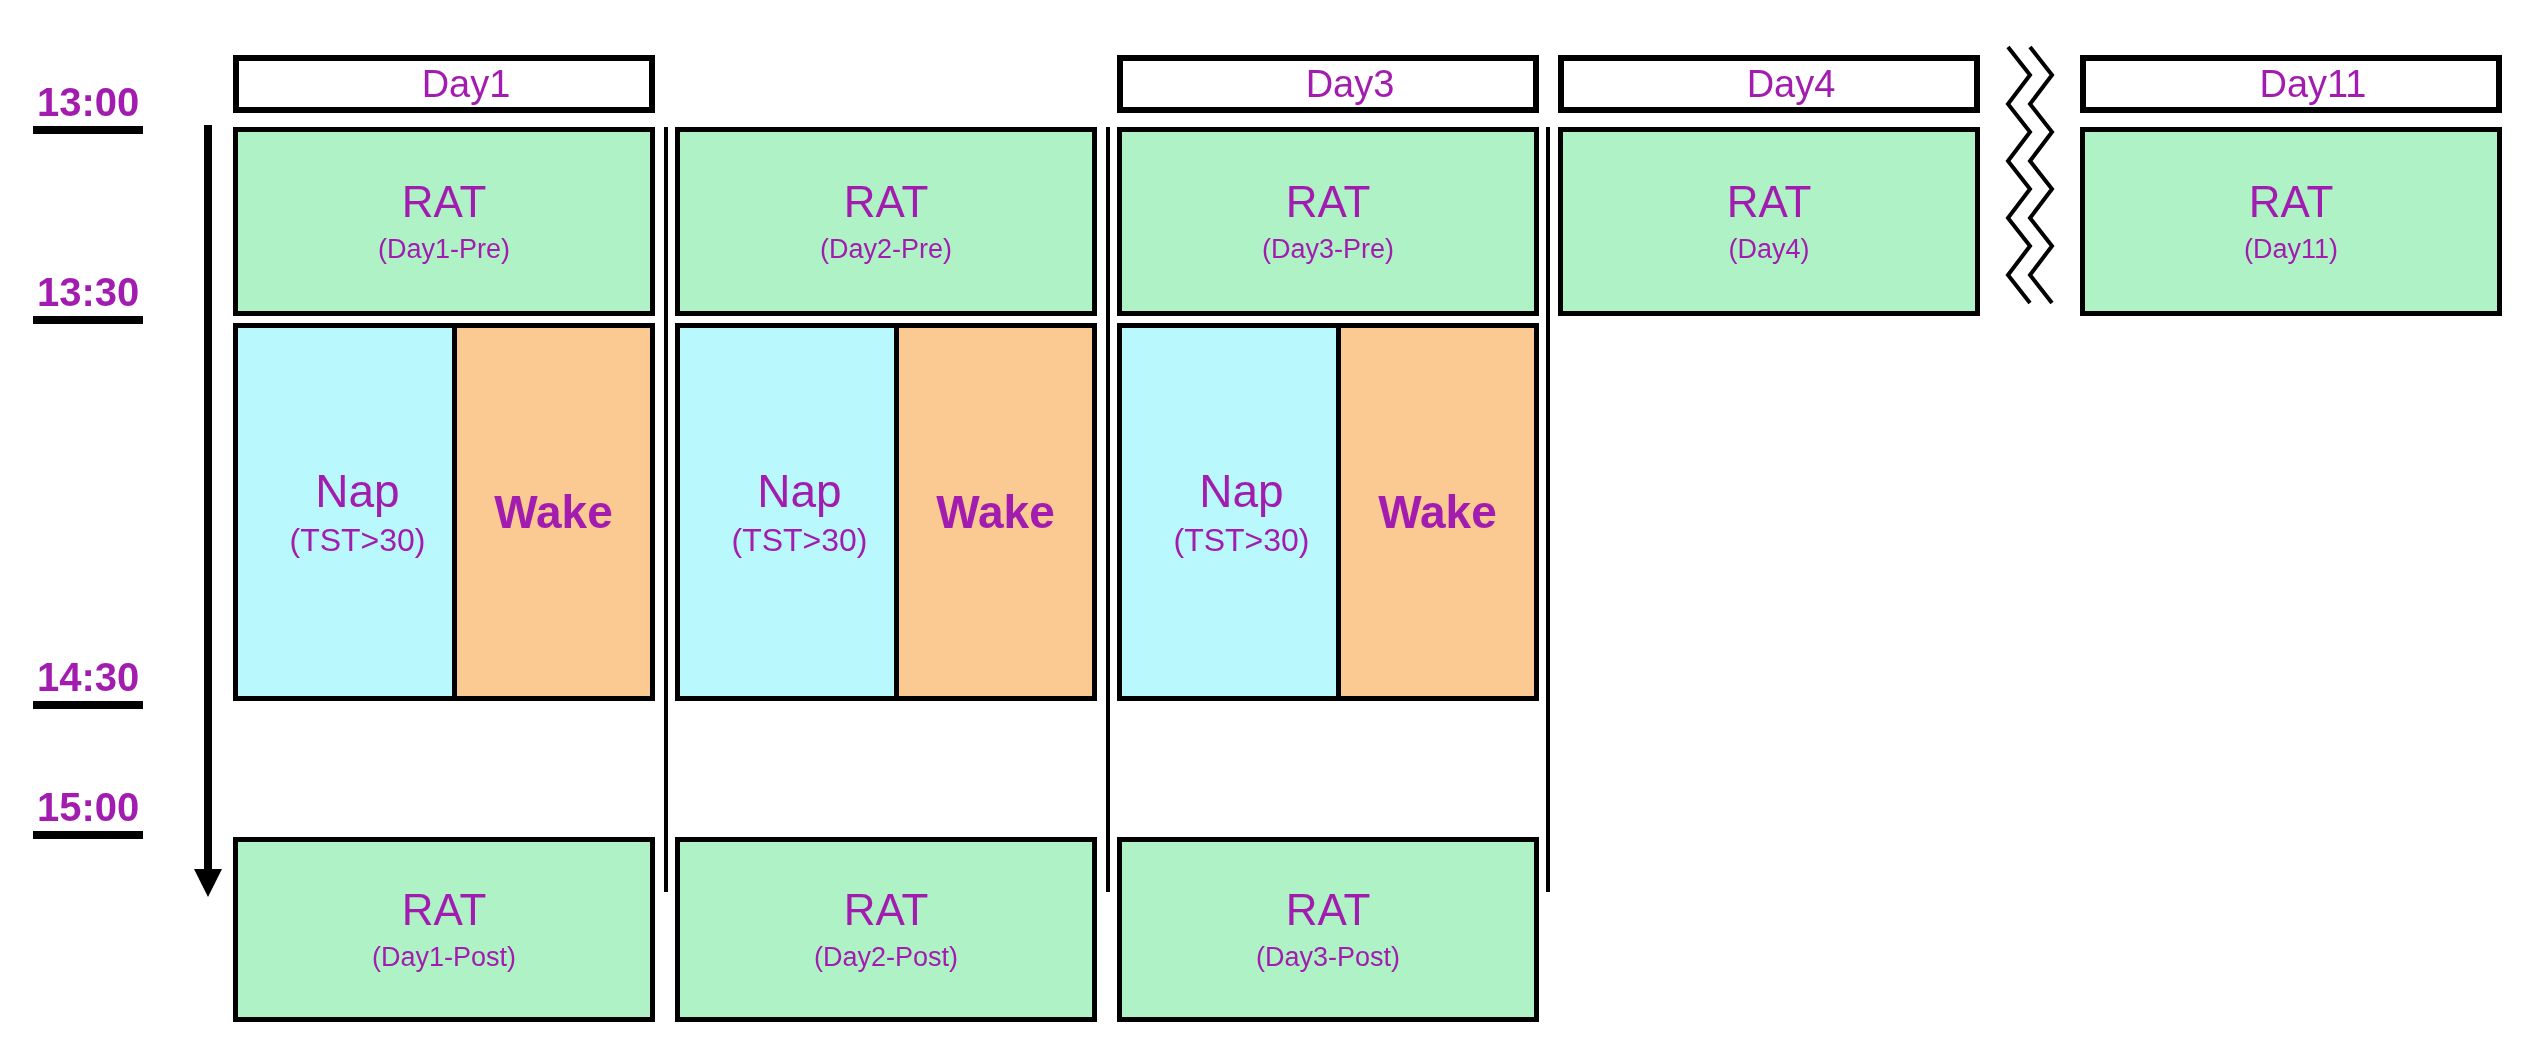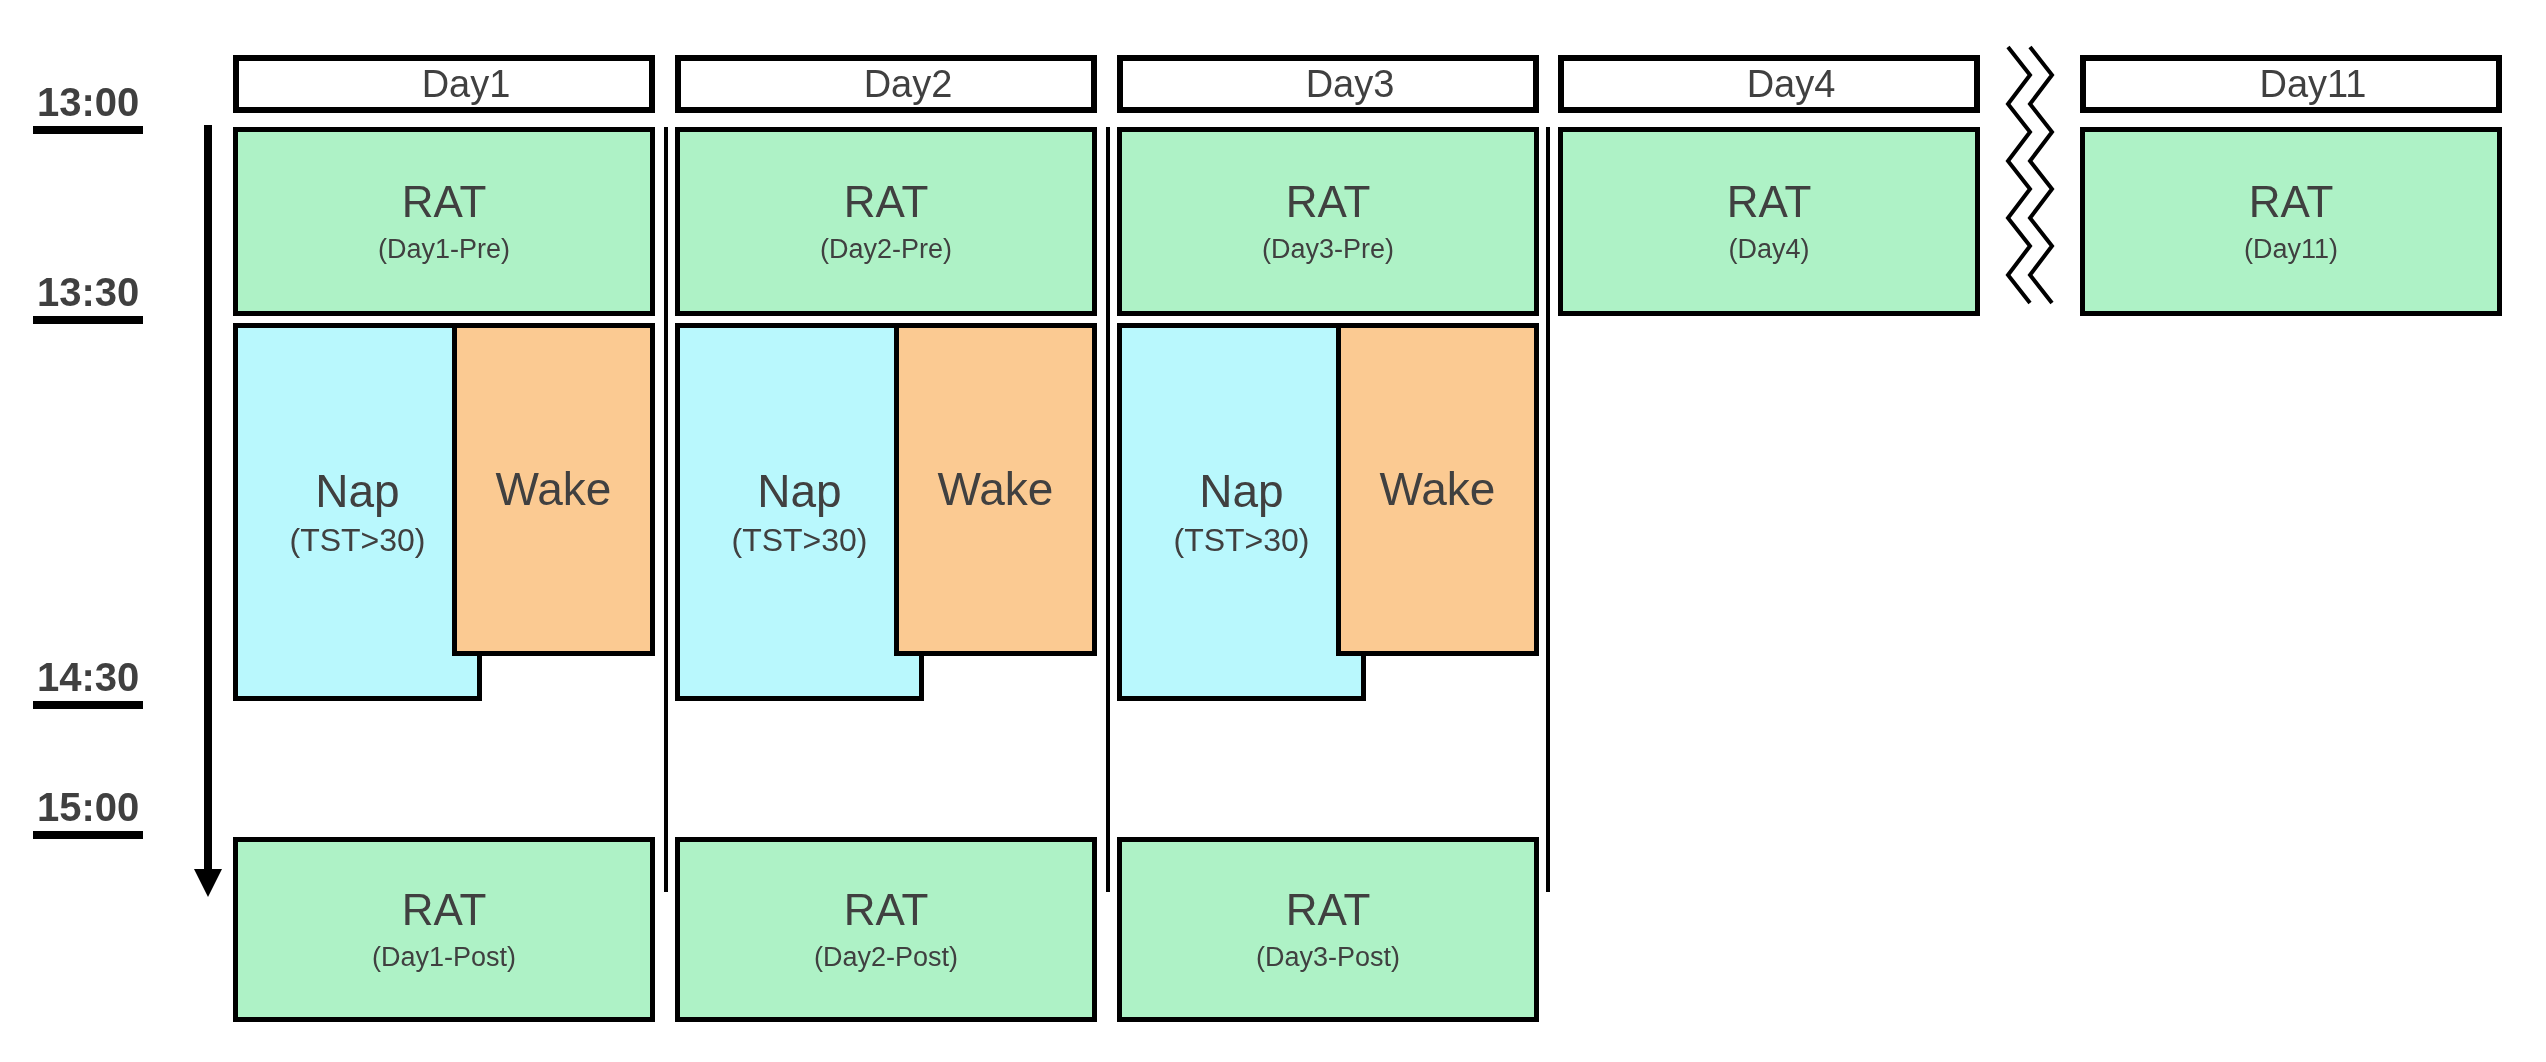--- a/index.html
+++ b/index.html
@@ -1,21 +1,21 @@
 <!DOCTYPE html>
 <html><head>
 <meta charset="utf-8">
 <style>
   html,body{margin:0;padding:0;background:#ffffff;}
   #canvas{
     position:relative;
     width:2546px;height:1062px;
     background:#ffffff;
     font-family:"Liberation Sans", sans-serif;
-    color:#404040;
+    color:#a21caf;
     overflow:hidden;
   }
   
   .tlabel{
     position:absolute;
     left:33px;
     font-size:40px;
     font-weight:700;
     line-height:1;
     border-bottom:8px solid #000;
@@ -60,21 +60,21 @@
   .blk{
     position:absolute;
     box-sizing:border-box;
     border:5px solid #000;
     display:flex;flex-direction:column;
     align-items:center;justify-content:center;
     text-align:left;
   }
   .pre {left:0;top:127px;width:422px;height:189px;background:#aef2c6;}
   .nap {left:0;top:323px;width:249px;height:378px;background:#b9f8fd;}
-  .wake{left:219px;top:323px;width:203px;height:333px;background:#fbca92;}
+  .wake{left:219px;top:323px;width:203px;height:378px;background:#fbca92;font-weight:bold;}
   .post{left:0;top:837px;width:422px;height:185px;background:#aef2c6;}
   .t1{font-size:44px;line-height:1.1;}
   .nap .t1,.wake .t1{font-size:46px;}
   .t2{font-size:27px;line-height:1.1;margin-top:9px;}
   .nap .t2{font-size:32px;margin-top:6px;}
   
   .sep{
     position:absolute;top:127px;
     width:4px;height:765px;
     background:#000;
@@ -111,21 +111,20 @@
     <div class="blk wake">
       <div class="t1">Wake</div>
     </div>
     <div class="blk post">
       <div class="t1">RAT</div>
       <div class="t2">(Day1-Post)</div>
     </div>
   </div>
 
   <div class="col col-day2">
-    <div class="hdr">Day2</div>
     <div class="blk pre">
       <div class="t1">RAT</div>
       <div class="t2">(Day2-Pre)</div>
     </div>
     <div class="blk nap">
       <div class="t1">Nap</div>
       <div class="t2">(TST&gt;30)</div>
     </div>
     <div class="blk wake">
       <div class="t1">Wake</div>

